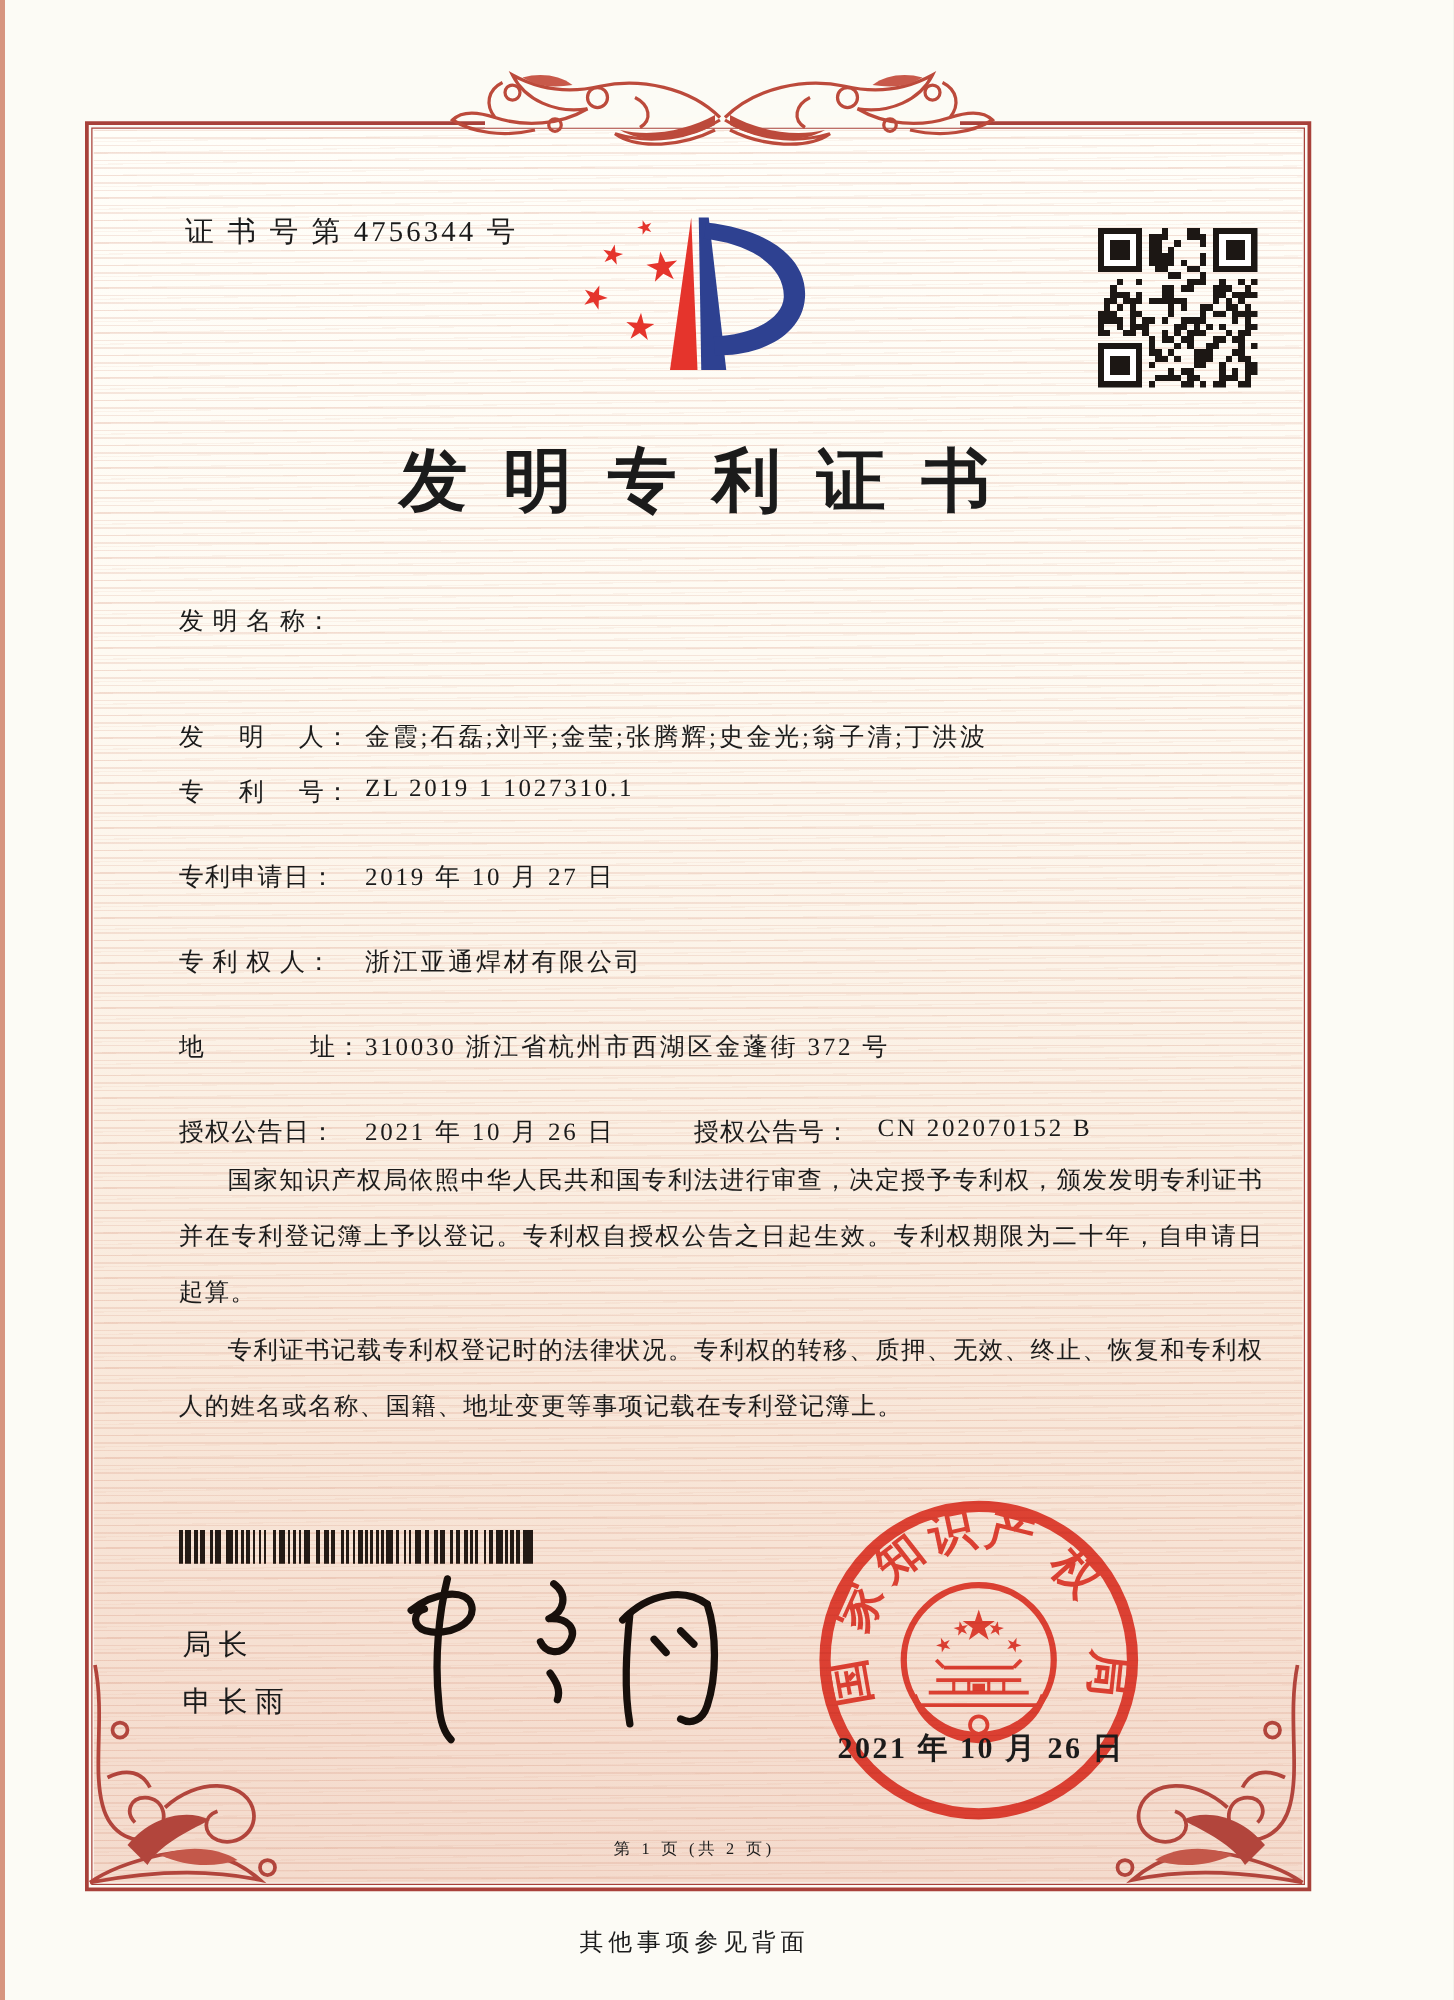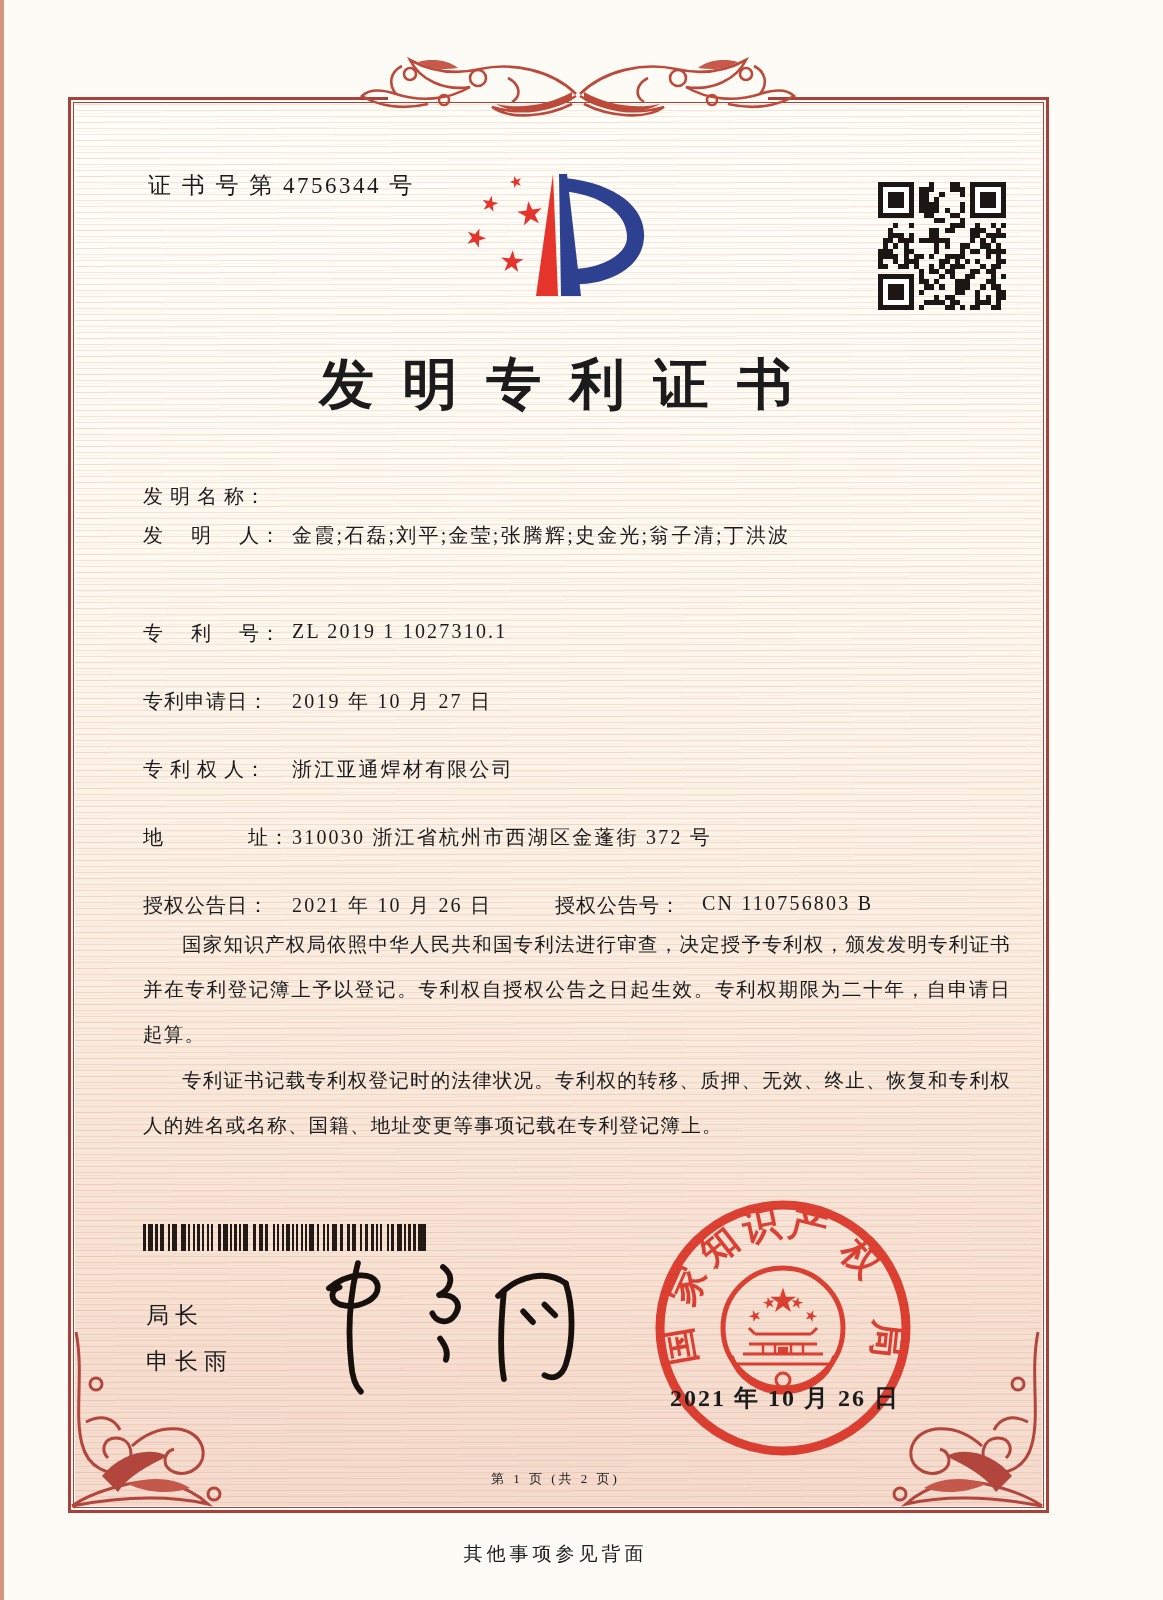--- a/index.html
+++ b/index.html
@@ -325,21 +325,21 @@
       <rect x="0" y="90" width="35" height="35" fill="#1c1714"></rect>
       <rect x="5" y="95" width="25" height="25" fill="#fff"></rect>
       <rect x="10" y="100" width="15" height="15" fill="#1c1714"></rect>
     </svg>
 
   <h1 class="abs title">发明专利证书</h1>
 
   <div class="abs field-row" style="top:483px;">
     <span class="f-label">发 明 名 称：</span>
   </div>
-  <div class="abs field-row" style="top:522px;text-align:center;">
+  <div class="abs field-row" style="top:576px;text-align:center;">
     <span class="f-label">发　 明　 人：</span>
     <span class="f-value">金霞;石磊;刘平;金莹;张腾辉;史金光;翁子清;丁洪波</span>
   </div>
   <div class="abs field-row" style="top:620px;">
     <span class="f-label">专　 利　 号：</span>
     <span class="f-value">ZL 2019 1 1027310.1</span>
   </div>
   <div class="abs field-row" style="top:688px;">
     <span class="f-label">专利申请日：</span>
     <span class="f-value">2019 年 10 月 27 日</span>
@@ -349,21 +349,21 @@
     <span class="f-value">浙江亚通焊材有限公司</span>
   </div>
   <div class="abs field-row" style="top:824px;">
     <span class="f-label">地　　　　址：</span>
     <span class="f-value">310030 浙江省杭州市西湖区金蓬街 372 号</span>
   </div>
   <div class="abs field-row" style="top:892px;">
     <span class="f-label">授权公告日：</span>
     <span class="f-value">2021 年 10 月 26 日</span>
     <span class="g-label2">授权公告号：</span>
-    <span class="g-value2">CN 110756803 B</span>
+    <span class="g-value2">CN 202070152 B</span>
   </div>
 
   <div class="abs legal">
     <p>国家知识产权局依照中华人民共和国专利法进行审查，决定授予专利权，颁发发明专利证书并在专利登记簿上予以登记。专利权自授权公告之日起生效。专利权期限为二十年，自申请日起算。</p>
     <p>专利证书记载专利权登记时的法律状况。专利权的转移、质押、无效、终止、恢复和专利权人的姓名或名称、国籍、地址变更等事项记载在专利登记簿上。</p>
   </div>
 
   <svg class="abs multiply" id="barcode" style="left:143px;top:1224px;" width="285" height="27" viewBox="0 0 285 27" shape-rendering="crispEdges">
       <rect x="0" y="0" width="3" height="27" fill="#241d19"></rect>
       <rect x="5" y="0" width="5" height="27" fill="#241d19"></rect>

